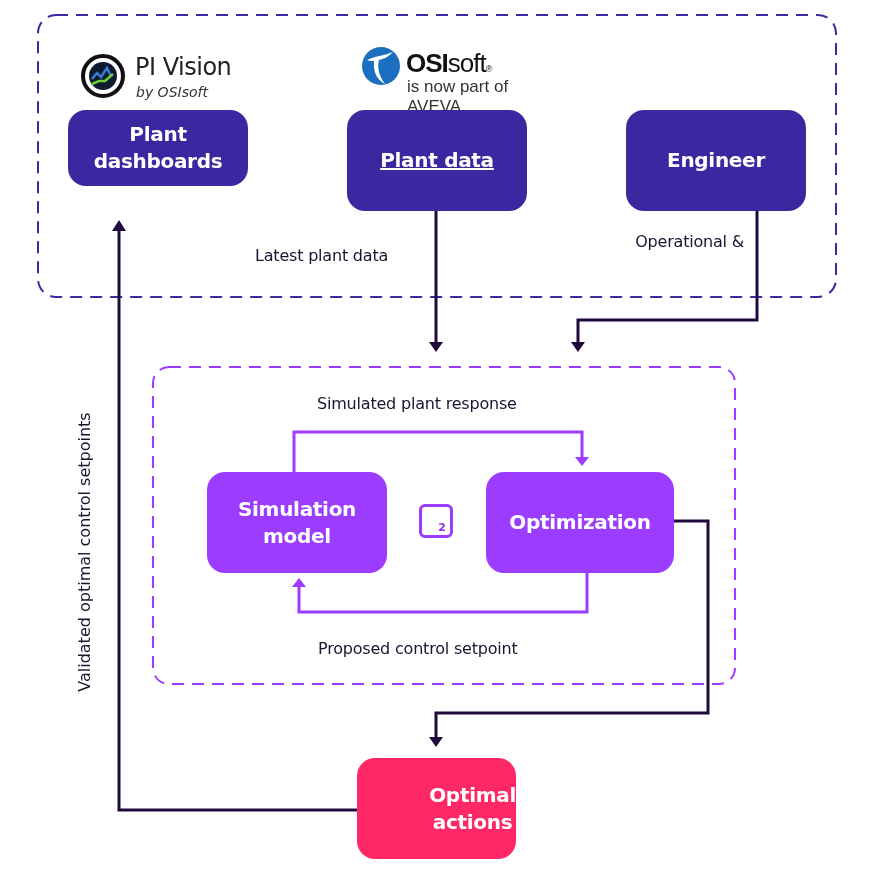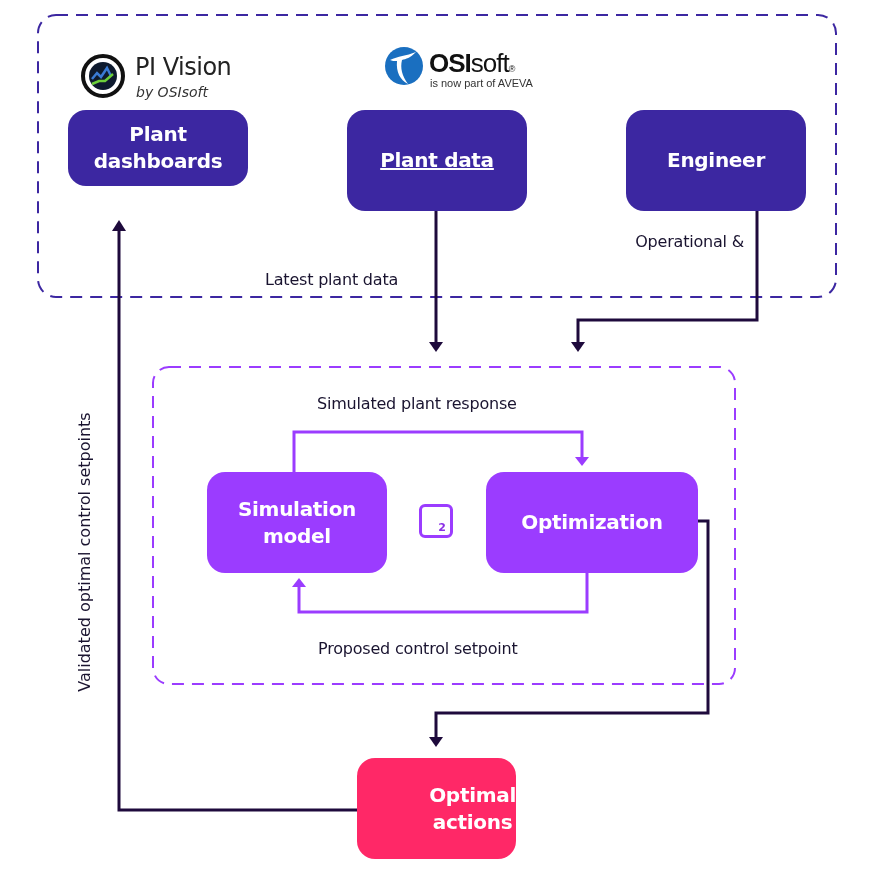--- a/index.html
+++ b/index.html
@@ -14,21 +14,21 @@
   .node.purple { background: #9b3cff; }
   .node.pink { background: #ff2867; justify-content: flex-end; }
   .label { position: absolute; color: #1a1430; font-size: 16px; line-height: 25px;
            font-family: "DejaVu Sans", sans-serif; letter-spacing: -0.2px; white-space: nowrap; }
   .vlabel { position: absolute; color: #1a1430; font-size: 16px; white-space: nowrap;
             font-family: "DejaVu Sans", sans-serif; transform: rotate(-90deg); transform-origin: center center; }
   .logo-title { font-family: "DejaVu Sans", sans-serif; font-size: 24px; color: #222; letter-spacing: -0.5px; }
   .logo-sub { font-family: "DejaVu Sans", sans-serif; font-size: 14px; color: #333; font-style: italic; }
   .osi-title { font-family: "Liberation Sans", sans-serif; font-size: 26px; color: #111; font-weight: bold; letter-spacing: -1px; }
   .osi-soft { font-weight: normal; }
-  .osi-sub { font-family: "Liberation Sans", sans-serif; font-size: 11px; color: #333; }
+  .osi-sub { font-family: "Liberation Sans", sans-serif; font-size: 17px; color: #333; }
   .badge { position: absolute; width: 34px; height: 34px; border: 3px solid #9b3cff; border-radius: 6px;
            box-sizing: border-box; background: #fff; }
   .badge span { position: absolute; right: 4px; bottom: 1px; font-size: 11px; font-weight: bold; color: #8a2ee6;
                 font-family: "DejaVu Sans", sans-serif; }
 </style>
 </head>
 <body>
 
 <svg class="lines" width="875" height="876">
 
@@ -58,21 +58,21 @@
   <svg class="abs" style="left:0; top:0;" width="46" height="46" viewBox="0 0 46 46">
     <circle cx="23" cy="23" r="20" fill="#fff" stroke="#111" stroke-width="4"></circle>
     <circle cx="23" cy="23" r="14" fill="#0e1a2e"></circle>
     <polyline points="12,26 17,20 21,24 27,15 31,23" fill="none" stroke="#3a7bd5" stroke-width="2.5"></polyline>
     <polyline points="12,31 19,28 25,28 33,21" fill="none" stroke="#6ccf3a" stroke-width="2.5"></polyline>
   </svg>
   <div class="abs logo-title" style="left:55px; top:0px;">PI Vision</div>
   <div class="abs logo-sub" style="left:56px; top:31px;">by OSIsoft</div>
 </div>
 
-<div class="abs" style="left:384px; top:46px; width:170px; height:48px;">
+<div class="abs" style="left:361px; top:46px; width:170px; height:48px;">
   <svg class="abs" style="left:0; top:0;" width="40" height="40" viewBox="0 0 40 40">
     <circle cx="20" cy="20" r="19" fill="#1a6fc0"></circle>
     <path d="M6,14 C14,10 22,10 32,6 C26,12 22,13 18,14 C16,22 18,30 24,38 C16,34 12,26 13,15 C10,15 8,15 6,14 Z" fill="#ffffff"></path>
   </svg>
   <div class="abs osi-title" style="left:45px; top:2px;">
     <span>OSI</span><span class="osi-soft">soft</span><span style="font-size:9px; font-weight:normal;">®</span>
   </div>
   <div class="abs osi-sub" style="left:46px; top:31px;">is now part of AVEVA</div>
 </div>
 
@@ -82,38 +82,38 @@
     <div>dashboards</div>
   </div>
 </div>
 <div class="node dark" style="left:347px; top:110px; width:180px; height:101px;text-decoration:underline;">
   <div>Plant data</div>
 </div>
 <div class="node dark" style="left:626px; top:110px; width:180px; height:101px;">
   <div>Engineer</div>
 </div>
 
-<div class="label" style="left:265px; top:243px;margin-top:24px;">Latest plant data</div>
+<div class="label" style="left:255px; top:243px;">Latest plant data</div>
 <div class="label" style="right:131px; top:229px; text-align:right;">
   <div>Operational &amp;</div>
 </div>
 <div class="label" style="left:317px; top:391px;">Simulated plant response</div>
 <div class="label" style="left:318px; top:636px;">Proposed control setpoint</div>
 <div class="vlabel" style="left:-69px; top:541px; width:310px; height:22px; text-align:center;">Validated optimal control setpoints</div>
 
 <div class="node purple" style="left:207px; top:472px; width:180px; height:101px;">
   <div>
     <div>Simulation</div>
     <div>model</div>
   </div>
 </div>
 <div class="badge" style="left:419px; top:504px;">
   <span>2</span>
 </div>
-<div class="node purple" style="left:486px; top:472px; width:212px; height:101px;">
+<div class="node purple" style="left:486px; top:472px; width:188px; height:101px;">
   <div>
     <div>Optimization</div>
   </div>
 </div>
 
 <div class="node pink" style="left:357px; top:758px; width:159px; height:101px;">
   <div>
     <div>Optimal</div>
     <div>actions</div>
   </div>

